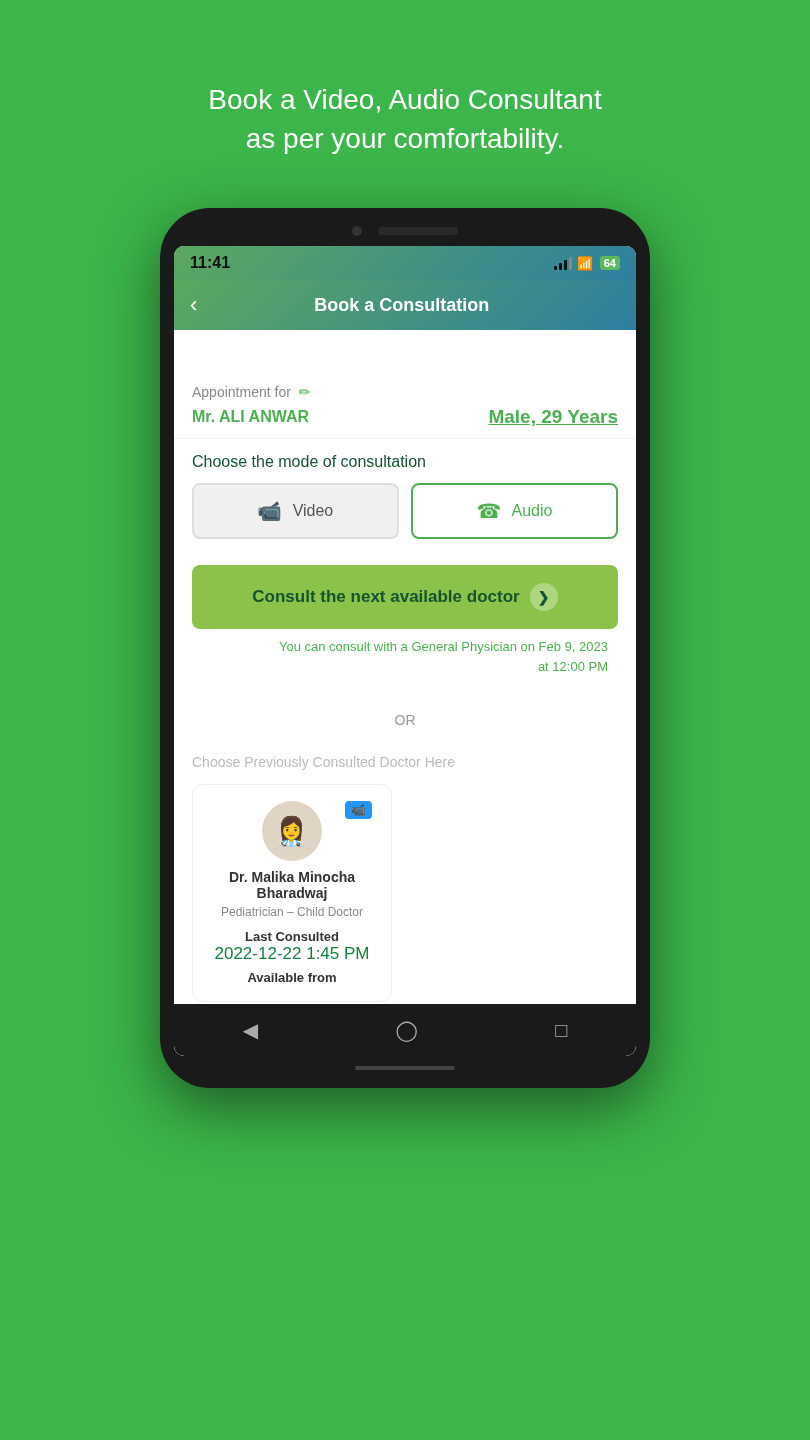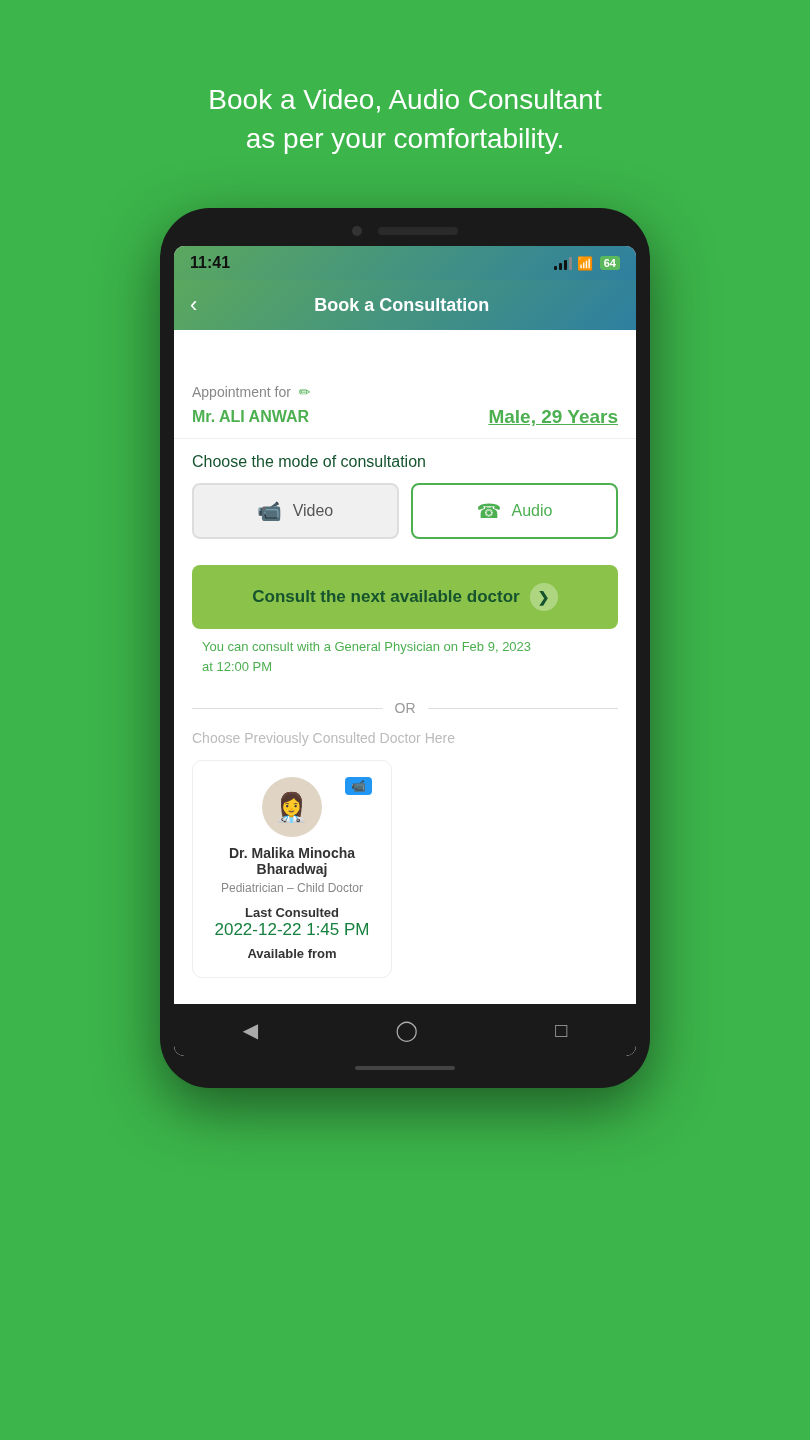--- a/index.html
+++ b/index.html
@@ -264,34 +264,35 @@
       border-radius: 50%;
       width: 28px;
       height: 28px;
       display: flex;
       align-items: center;
       justify-content: center;
       font-size: 14px;
     }
 
     .availability-text {
-      text-align: left;
+      text-align: right;
       color: #4caf50;
       font-size: 13px;
       margin-top: 8px;
       line-height: 1.5;
       padding: 0 10px;
     }
 
     
     .or-divider {
       display: flex;
       align-items: center;
       padding: 14px 18px;
       gap: 12px;
+      flex-direction: column;
     }
 
     .divider-line {
       flex: 1;
       height: 1px;
       background: #ddd;
     }
 
     .or-text {
       color: #999;

